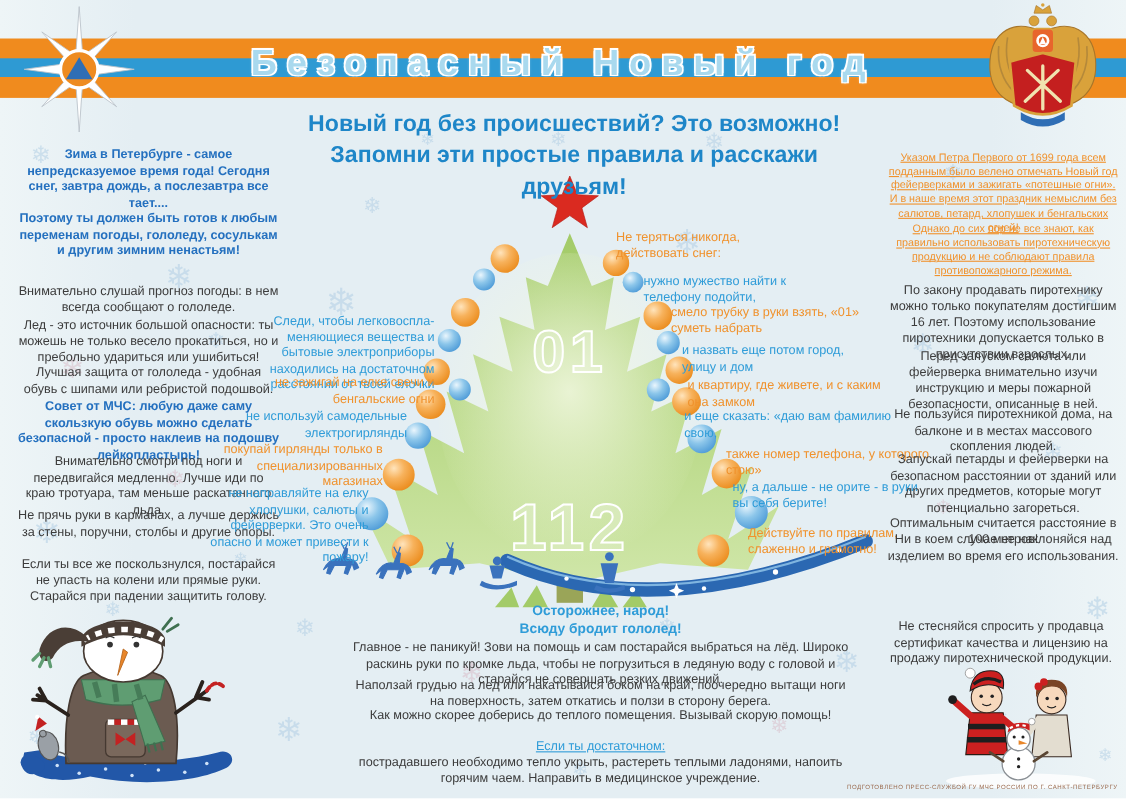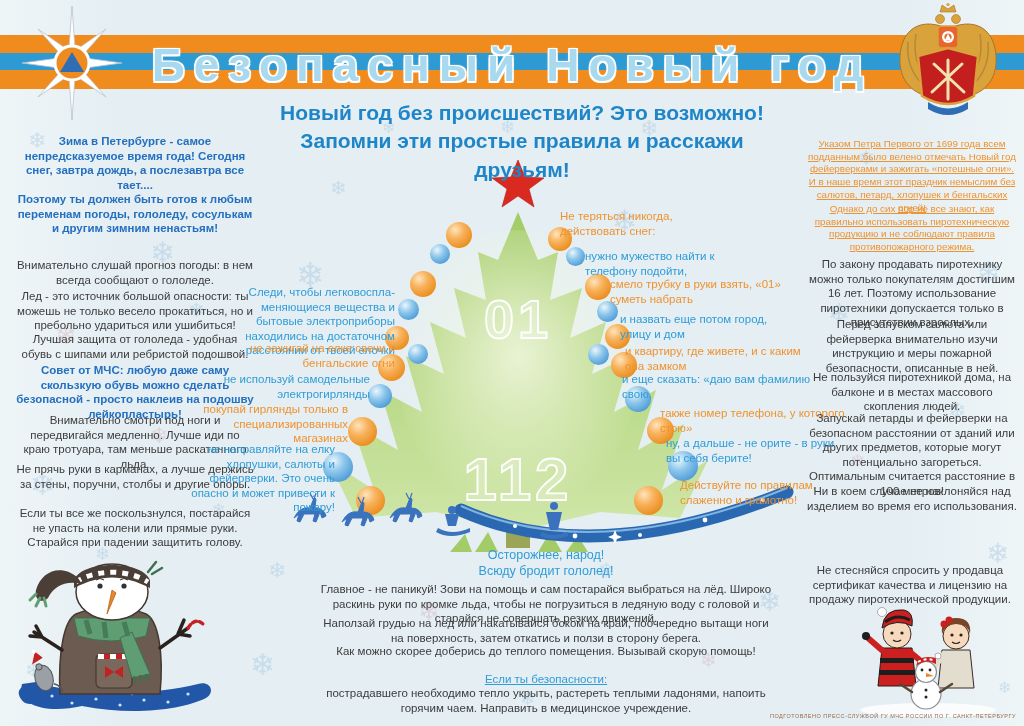--- a/index.html
+++ b/index.html
@@ -7,38 +7,38 @@
     position:relative;width:1024px;height:726px;overflow:hidden;
     background:linear-gradient(90deg,#eef5f7 0%,#e4eef3 12%,#e4eef3 88%,#eef5f7 100%);
     font-family:"Liberation Sans",sans-serif;
   }
   .flake{position:absolute;z-index:0;pointer-events:none;line-height:1;}
   
   .band{position:absolute;left:0;top:35px;width:1024px;height:54px;background:#f08b1e;z-index:1;}
   .band .stripe{position:absolute;left:0;top:18px;width:100%;height:17px;background:#2e9ad3;}
   .title{
     position:absolute;left:0;top:38px;width:1024px;text-align:center;z-index:2;
-    font-size:46px;font-weight:bold;letter-spacing:9px;color:#a9d9ee;
+    font-size:33px;font-weight:bold;letter-spacing:9px;color:#a9d9ee;
     text-shadow:-1.5px -1.5px 0 #fff,1.5px -1.5px 0 #fff,-1.5px 1.5px 0 #fff,1.5px 1.5px 0 #fff,0 0 3px #fff;
   }
   .headline{
     position:absolute;left:252px;top:99px;width:540px;text-align:center;z-index:3;
     color:#1e86c8;font-weight:bold;font-size:21px;line-height:1.35;
   }
   
   .blk{position:absolute;z-index:3;font-size:11.5px;line-height:1.27;}
   .ctr{text-align:center;}
   .rgt{text-align:right;}
   .c-blue{color:#2470bf;font-weight:bold;}
   .c-dark{color:#3c3c3c;}
   .c-orange{color:#f0922d;text-decoration:underline;}
   .tip-b{color:#2f9cd8;}
   .tip-o{color:#f0922d;}
   .small{font-size:9.8px;line-height:1.3;}
-  .warn{color:#2f9cd8;font-weight:normal;font-size:12.5px;}
+  .warn{color:#2f9cd8;font-weight:bold;font-size:12.5px;}
   .frost{color:#2f9cd8;text-decoration:underline;}
   .bauble{position:absolute;border-radius:50%;z-index:2;}
   .bo{background:radial-gradient(circle at 35% 30%,#ffe4bc 0%,#f7b25c 35%,#ec8f22 75%,#d87a15 100%);}
   .bb{background:radial-gradient(circle at 35% 30%,#eaf6fd 0%,#8cc6ea 38%,#4f9cd8 78%,#3a85c4 100%);}
   .credit{position:absolute;right:8px;top:713px;z-index:3;color:#9a6b4f;font-size:5.5px;letter-spacing:.5px;}
   svg{display:block;}
   .abs{position:absolute;}
 </style>
 </head>
 <body>
@@ -223,21 +223,21 @@
     <polygon points="160,48 162,53 167,55 162,57 160,62 158,57 153,55 158,53" fill="#fff"></polygon>
   </svg>
 
   <div class="blk ctr warn" style="left:318px;top:548px;width:456px">
     <div>Осторожнее, народ!</div>
     <div>Всюду бродит гололед!</div>
   </div>
   <div class="blk ctr c-dark" style="left:318px;top:582px;width:456px">Главное - не паникуй! Зови на помощь и сам постарайся выбраться на  лёд. Широко раскинь руки по кромке льда,  чтобы не погрузиться в ледяную воду с головой и старайся не совершать резких движений.</div>
   <div class="blk ctr c-dark" style="left:318px;top:616px;width:456px">Наползай грудью на лед или накатывайся боком на край, поочередно вытащи ноги на поверхность, затем откатись и ползи в сторону берега.</div>
   <div class="blk ctr c-dark" style="left:318px;top:644px;width:456px">Как можно скорее доберись  до теплого помещения. Вызывай скорую помощь!</div>
-  <div class="blk ctr frost" style="left:318px;top:672px;width:456px">Если ты безопасности:</div>
+  <div class="blk ctr frost" style="left:318px;top:672px;width:456px">Если ты достаточном:</div>
   <div class="blk ctr c-dark" style="left:318px;top:686px;width:456px">пострадавшего необходимо тепло укрыть, растереть теплыми ладонями,  напоить горячим чаем. Направить в медицинское учреждение.</div>
 
   <div class="blk ctr c-orange small" style="left:806px;top:138px;width:212px">Указом Петра Первого от 1699 года всем подданным было велено отмечать Новый год фейерверками и зажигать «потешные огни». И в наше время этот праздник немыслим без салютов, петард, хлопушек и бенгальских огней!</div>
   <div class="blk ctr c-orange small" style="left:806px;top:203px;width:212px">Однако до сих пор не все знают, как правильно использовать пиротехническую продукцию и не соблюдают правила противопожарного режима.</div>
   <div class="blk ctr c-dark" style="left:806px;top:257px;width:212px">По закону продавать пиротехнику можно только покупателям достигшим 16 лет. Поэтому  использование пиротехники допускается только в присутствии взрослых.</div>
   <div class="blk ctr c-dark" style="left:806px;top:317px;width:212px">Перед запуском салюта или фейерверка внимательно изучи инструкцию и меры пожарной безопасности, описанные в ней.</div>
   <div class="blk ctr c-dark" style="left:806px;top:370px;width:212px">Не пользуйся пиротехникой дома, на балконе и в местах массового скопления людей.</div>
   <div class="blk ctr c-dark" style="left:806px;top:411px;width:212px">Запускай петарды и фейерверки на безопасном расстоянии от зданий или других предметов, которые могут потенциально загореться. Оптимальным считается расстояние в 100 метров!</div>
   <div class="blk ctr c-dark" style="left:806px;top:484px;width:212px">Ни в коем случае не наклоняйся над изделием во время его использования.</div>
   <div class="blk ctr c-dark" style="left:804px;top:563px;width:212px">Не стесняйся спросить у продавца сертификат качества и лицензию на продажу пиротехнической продукции.</div>

